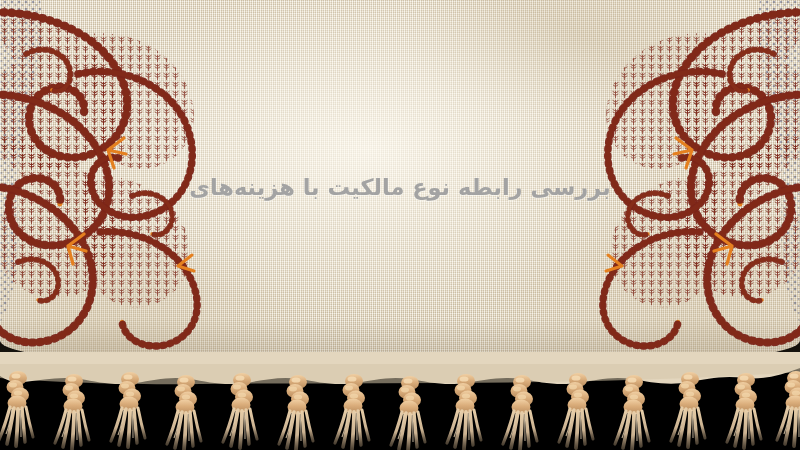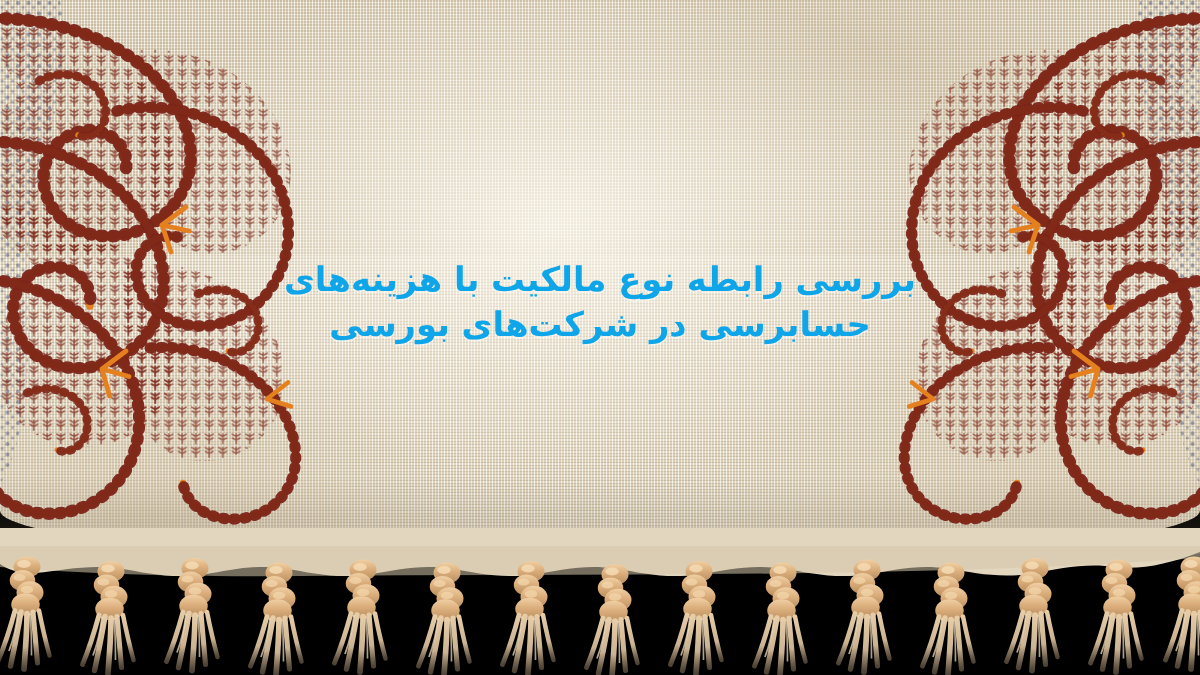--- a/index.html
+++ b/index.html
@@ -54,21 +54,21 @@
   .ornament svg{display:block;width:100%;height:100%;}
 
   
   .title-block{
     position:absolute;left:0;right:0;top:172px;
     text-align:center;
     line-height:1.34;
   }
   .title-line{
     display:block;
-    color:#0ea5e9;
+    color:#a3a3a3;
     font-size:22.5px;
     font-weight:bold;
     letter-spacing:.2px;
     direction:rtl;
     text-shadow:0 1px 0 rgba(255,255,250,.45);
     text-align:center;
   }
 
   
   .fringe{position:absolute;left:0;top:352px;width:800px;height:98px;}
@@ -199,21 +199,20 @@
 
         <path d="M126,150 l16,-12 M126,150 l18,4 M126,150 l6,18" stroke="#e5801f" stroke-width="3.2"></path>
         <path d="M86,246 l16,-12 M86,246 l18,5 M86,246 l5,18" stroke="#e5801f" stroke-width="3.2"></path>
         <path d="M196,266 l14,-11 M196,266 l16,5" stroke="#e5801f" stroke-width="3"></path>
       </g>
     </svg>
   </div>
 
   <div class="title-block">
     <span class="title-line">بررسی رابطه نوع مالکیت با هزینه‌های</span>
-    <span class="title-line">حسابرسی در شرکت‌های بورسی</span>
   </div>
 
   <div class="fringe">
     <svg viewBox="0 0 800 98" xmlns="http://www.w3.org/2000/svg" aria-hidden="true">
       <defs>
         <linearGradient id="cord" x1="0" y1="0" x2="0" y2="1">
           <stop offset="0%" stop-color="#f0cfa3"></stop>
           <stop offset="45%" stop-color="#dbae7c"></stop>
           <stop offset="100%" stop-color="#b98c5d"></stop>
         </linearGradient>

